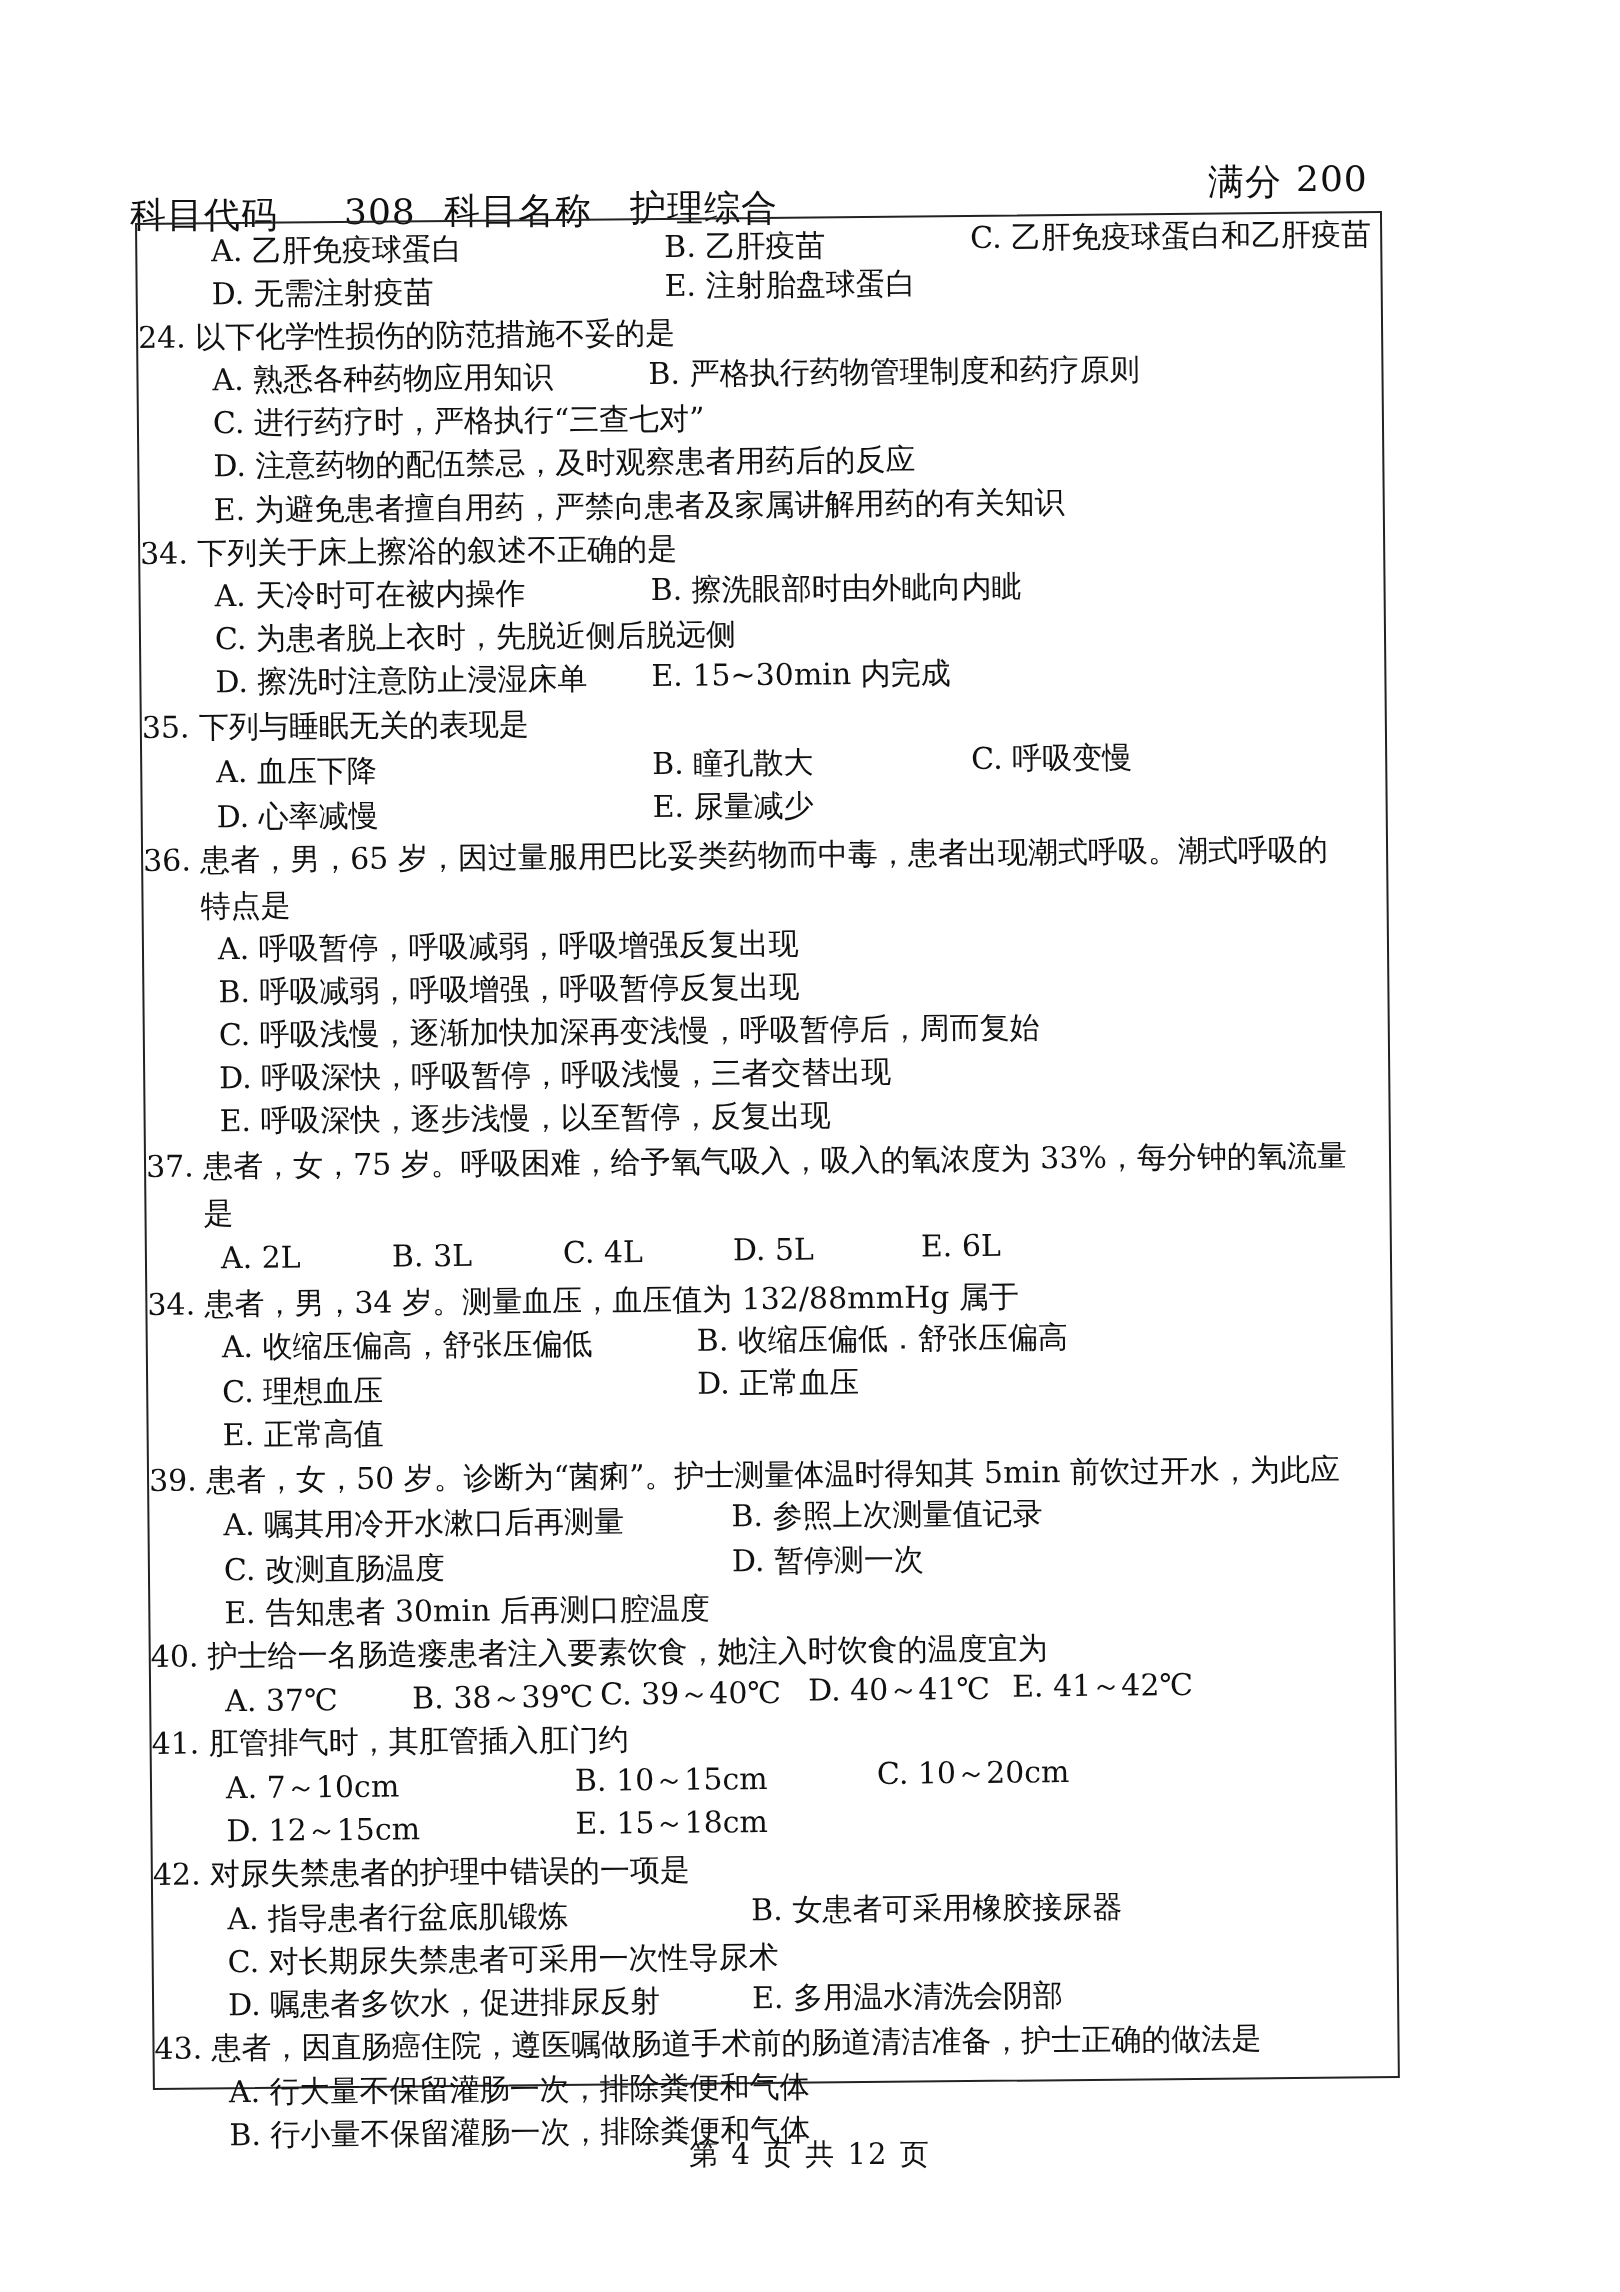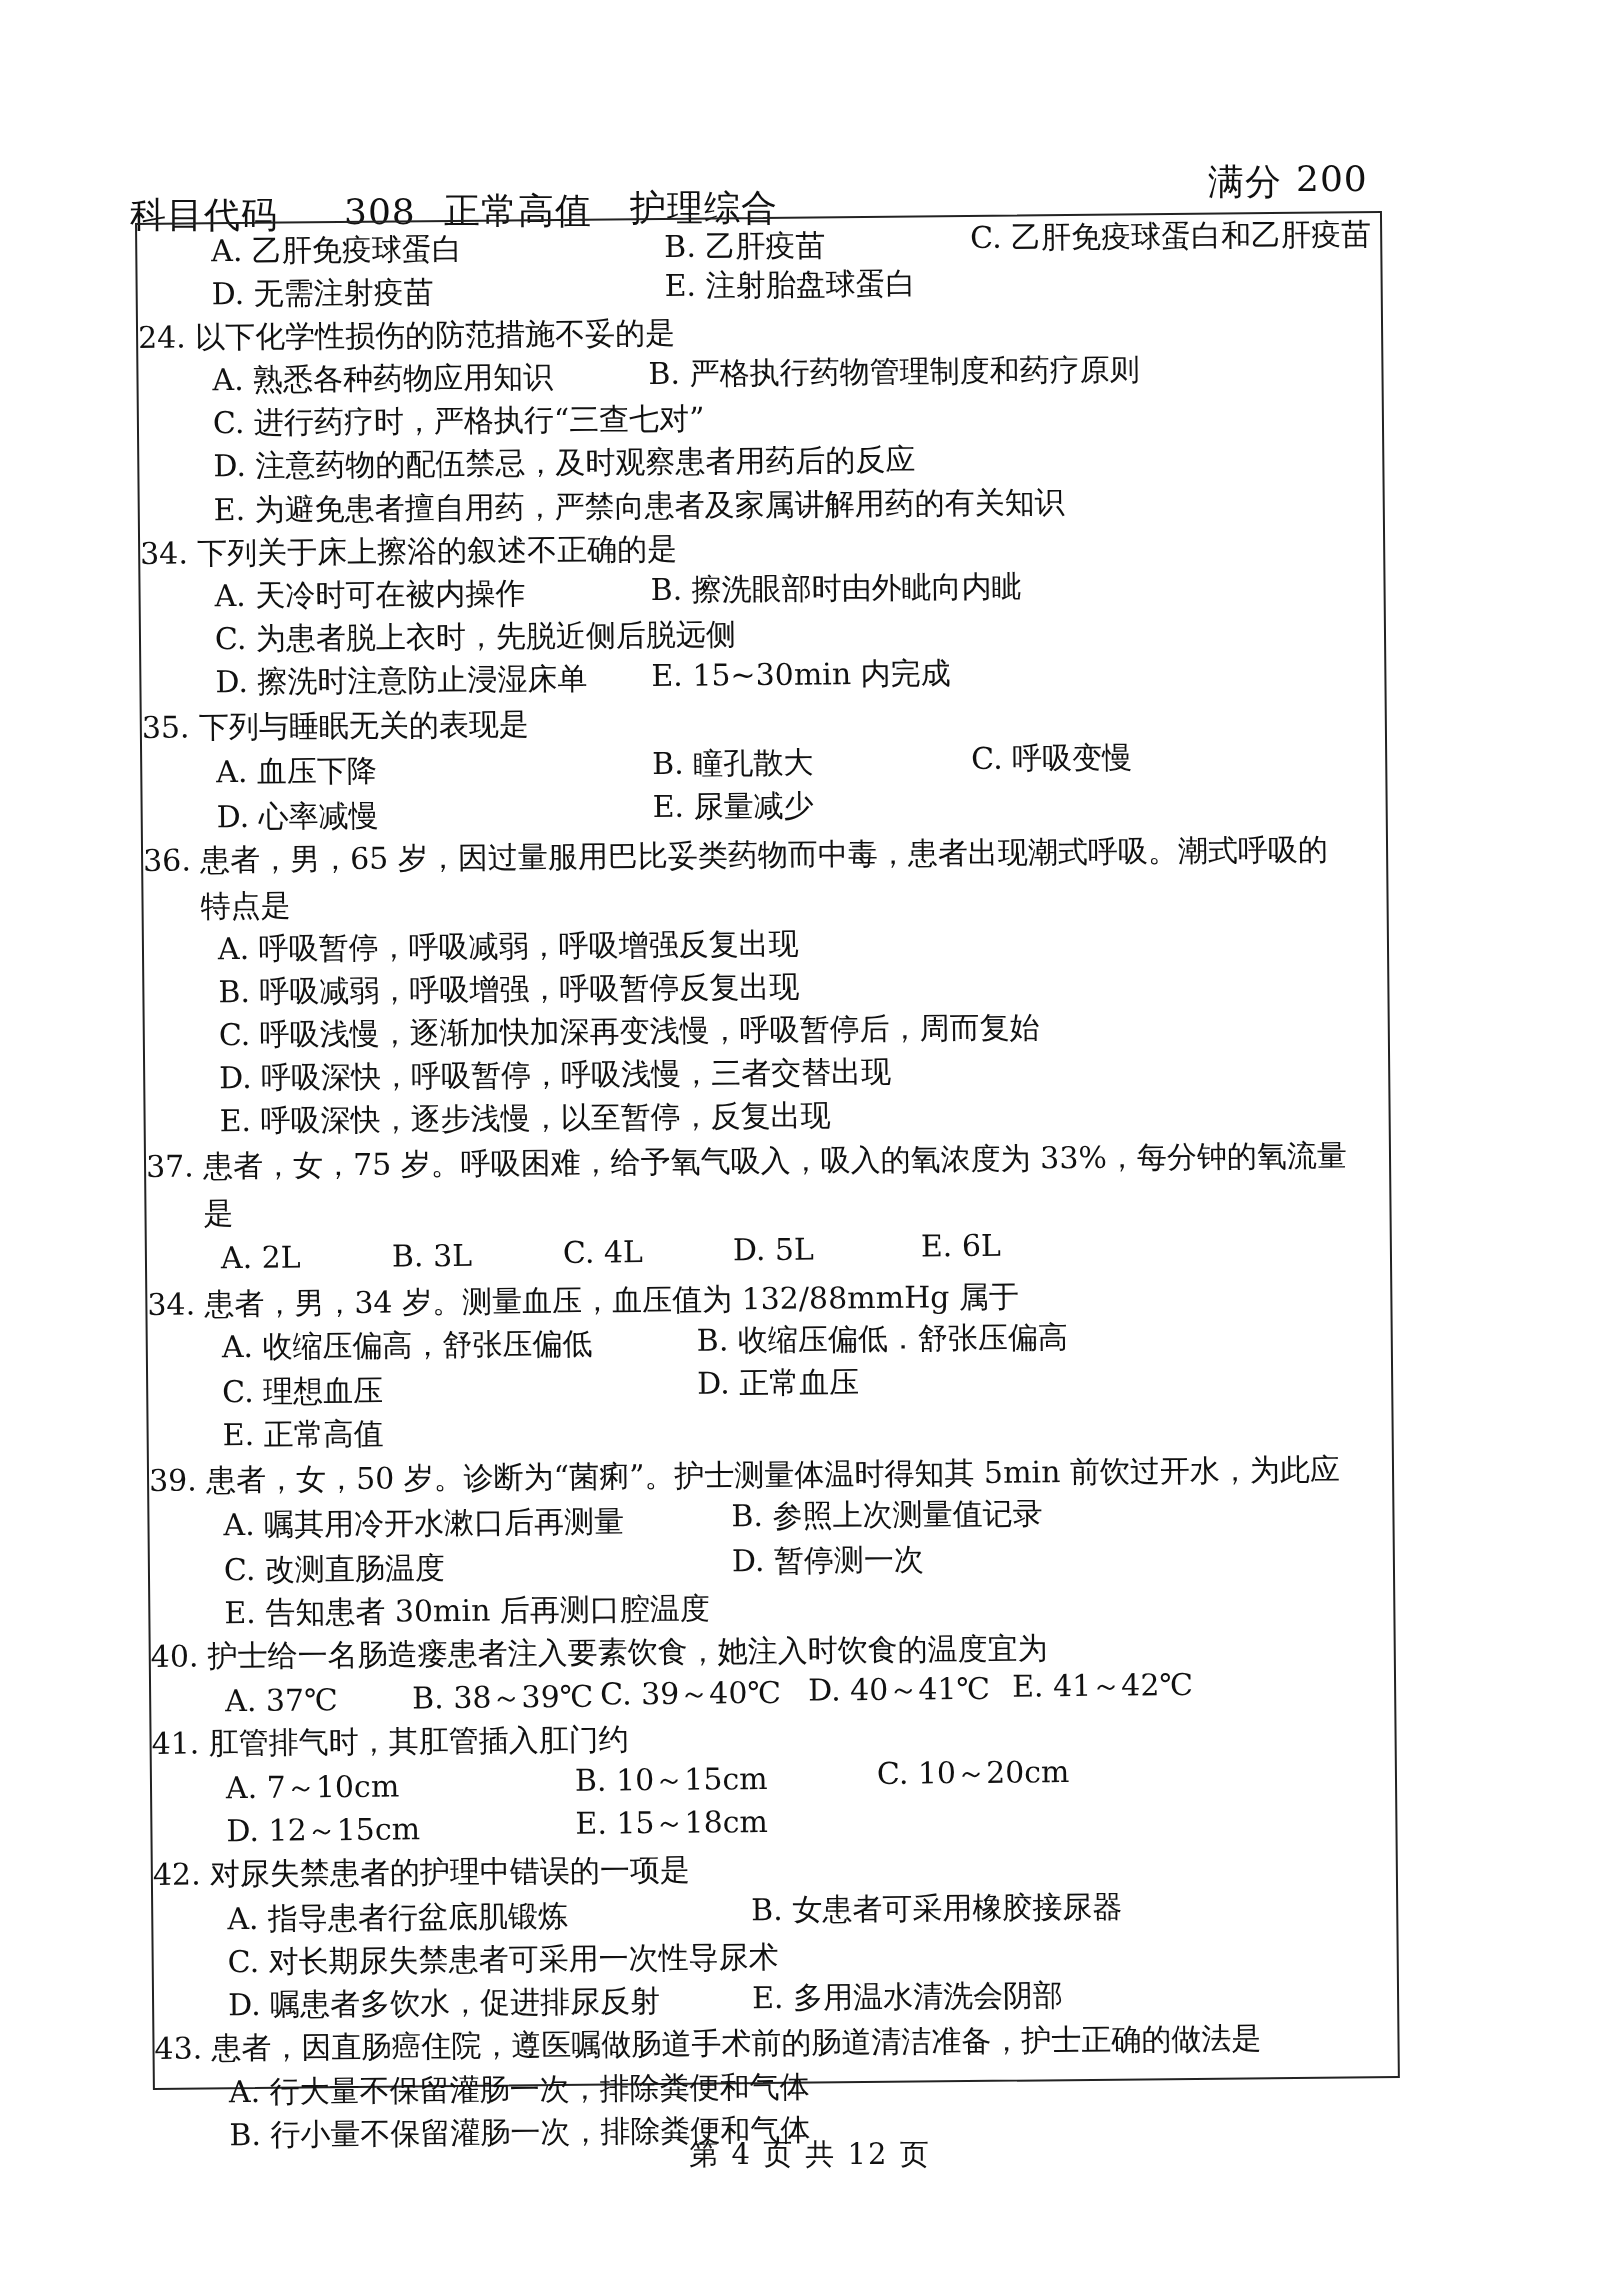--- a/index.html
+++ b/index.html
@@ -33,21 +33,21 @@
       position: absolute; top: 2135px; left: 0; width: 1620px; text-align: center;
       font-size: 29px; letter-spacing: 2px;
     }
   </style>
 </head>
 <body>
 
 <div class="header">
   <span class="hdr-item hdr-label1">科目代码</span>
   <span class="hdr-item hdr-code">308</span>
-  <span class="hdr-item hdr-label2">正常高值</span>
+  <span class="hdr-item hdr-label2">科目名称</span>
   <span class="hdr-item hdr-name">护理综合</span>
   <span class="hdr-item hdr-score-label">满分</span>
   <span class="hdr-item hdr-score">200</span>
 </div>
 
 <div class="box">
 
   <span class="line" style="left:74px;top:7.8px">A. 乙肝免疫球蛋白</span>
   <span class="line" style="left:527px;top:7.8px">B. 乙肝疫苗</span>
   <span class="line" style="left:833px;top:2px">C. 乙肝免疫球蛋白和乙肝疫苗</span>

